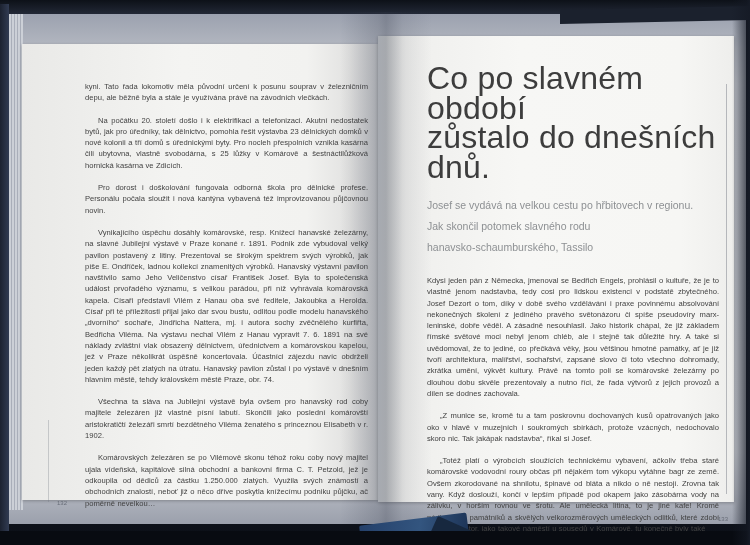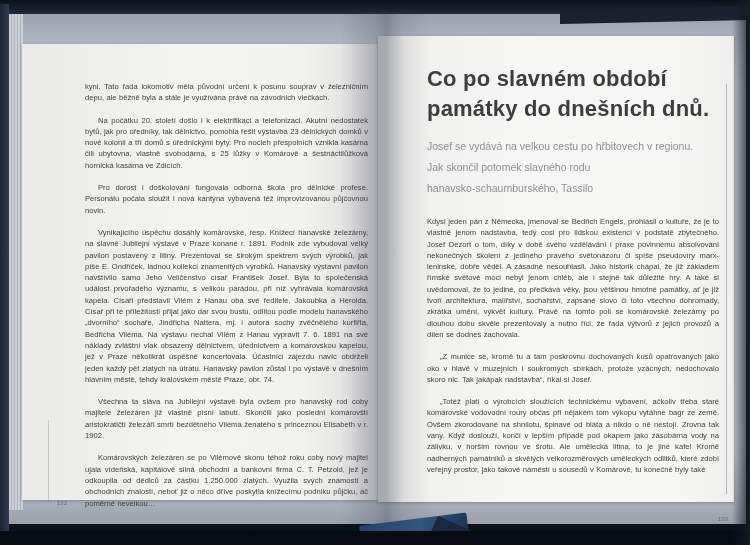--- a/index.html
+++ b/index.html
@@ -41,21 +41,21 @@
     background:linear-gradient(105deg,#24406a,#33557f 55%,#1d3457); transform:rotate(-7deg); border-radius:2px; }
   .ribbon-fold { position:absolute; left:432px; top:524px; width:44px; height:20px;
     background:#17283f; transform:rotate(24deg); border-radius:2px; }
 
   
   .text-left { position:absolute; left:63px; top:37px; width:283px; }
   .text-right { position:absolute; left:49px; top:28px; width:292px; }
   .body-p { font-size:7.6px; line-height:11.3px; color:#424242; text-align:justify; margin:0 0 11px 0;
     word-spacing:.3px; }
   .indent { text-indent:13px; }
-  .title { font-size:22px; line-height:29.5px; color:#3d3d3d; letter-spacing:.2px; margin:0 0 13px 0; font-weight:700; }
+  .title { font-size:32px; line-height:29.5px; color:#3d3d3d; letter-spacing:.2px; margin:0 0 13px 0; font-weight:400; }
   .subtitle { font-size:10.5px; line-height:21px; color:#8d9093; margin:0 0 17px 0; }
   .page-num { position:absolute; font-size:6px; color:#686d78; }
   .page-num.left-num { left:57px; top:500px; }
   .page-num.right-num { left:718px; top:516px; }
   .inner-edge-line { position:absolute; right:7px; top:48px; bottom:8px; width:1px;
     background:rgba(110,115,126,.45); }
   .left-under-line { position:absolute; left:48px; top:420px; width:1px; height:82px;
     background:rgba(110,115,126,.30); }
 </style>
 </head>
@@ -77,21 +77,21 @@
       <p class="body-p indent">Vynikajícího úspěchu dosáhly komárovské, resp. Knížecí hanavské železárny, na slavné Jubilejní výstavě v Praze konané r. 1891. Podnik zde vybudoval velký pavilon postavený z litiny. Prezentoval se širokým spektrem svých výrobků, jak píše E. Ondříček, ladnou kollekcí znamenitých výrobků. Hanavský výstavní pavilon navštívilo samo Jeho Veličenstvo císař František Josef. Byla to společenská událost prvořadého významu, s velikou parádou, při níž vyhrávala komárovská kapela. Císaři představil Vilém z Hanau oba své ředitele, Jakoubka a Herolda. Císař při té příležitosti přijal jako dar svou bustu, odlitou podle modelu hanavského „dvorního“ sochaře, Jindřicha Nattera, mj. i autora sochy zvěčnělého kurfiřta, Bedřicha Viléma. Na výstavu nechal Vilém z Hanau vypravit 7. 6. 1891 na své náklady zvláštní vlak obsazený dělnictvem, úřednictvem a komárovskou kapelou, jež v Praze několikrát úspěšně koncertovala. Účastníci zájezdu navíc obdrželi jeden každý pět zlatých na útratu. Hanavský pavilon zůstal i po výstavě v dnešním hlavním městě, tehdy královském městě Praze, obr. 74.</p>
       <p class="body-p indent">Všechna ta sláva na Jubilejní výstavě byla ovšem pro hanavský rod coby majitele železáren již vlastně písní labutí. Skončili jako poslední komárovští aristokratičtí železáři smrtí bezdětného Viléma ženatého s princeznou Elisabeth v r. 1902.</p>
       <p class="body-p indent">Komárovských železáren se po Vilémově skonu téhož roku coby nový majitel ujala vídeňská, kapitálově silná obchodní a bankovní firma C. T. Petzold, jež je odkoupila od dědiců za částku 1.250.000 zlatých. Využila svých známostí a obchodních znalostí, neboť již o něco dříve poskytla knížecímu podniku půjčku, ač poměrně nevelkou…</p>
     </div>
   </div>
 
   <div class="page right">
     <div class="text-right">
       <h1 class="title">
         <span style="display:block">Co po slavném období</span>
-        <span style="display:block">památky do dnešních dnů.</span>
+        <span style="display:block">zůstalo do dnešních dnů.</span>
       </h1>
       <div class="subtitle">
         <span style="display:block">Josef se vydává na velkou cestu po hřbitovech v regionu.</span>
         <span style="display:block">Jak skončil potomek slavného rodu</span>
         <span style="display:block">hanavsko-schaumburského, Tassilo</span>
       </div>
       <p class="body-p" style="margin-top:16px">Kdysi jeden pán z Německa, jmenoval se Bedřich Engels, prohlásil o kultuře, že je to vlastně jenom nadstavba, tedy cosi pro lidskou existenci v podstatě zbytečného. Josef Dezort o tom, díky v době svého vzdělávání i praxe povinnému absolvování nekonečných školení z jediného pravého světonázoru či spíše pseudovíry marx-leninské, dobře věděl. A zásadně nesouhlasil. Jako historik chápal, že již základem římské světové moci nebyl jenom chléb, ale i stejně tak důležité hry. A také si uvědomoval, že to jediné, co přečkává věky, jsou většinou hmotné památky, ať je již tvoří architektura, malířství, sochařství, zapsané slovo či toto všechno dohromady, zkrátka umění, výkvět kultury. Právě na tomto poli se komárovské železárny po dlouhou dobu skvěle prezentovaly a nutno říci, že řada výtvorů z jejich provozů a dílen se dodnes zachovala.</p>
       <p class="body-p indent">„Z munice se, kromě tu a tam poskrovnu dochovaných kusů opatrovaných jako oko v hlavě v muzejních i soukromých sbírkách, protože vzácných, nedochovalo skoro nic. Tak jakápak nadstavba“, říkal si Josef.</p>
       <p class="body-p indent">„Totéž platí o výrobcích sloužících technickému vybavení, ačkoliv třeba staré komárovské vodovodní roury občas při nějakém tom výkopu vytáhne bagr ze země. Ovšem zkorodované na shnilotu, špinavé od bláta a nikdo o ně nestojí. Zrovna tak vany. Když doslouží, končí v lepším případě pod okapem jako zásobárna vody na zálivku, v horším rovnou ve šrotu. Ale umělecká litina, to je jiné kafe! Kromě nádherných památníků a skvělých velkorozměrových uměleckých odlitků, které zdobí veřejný prostor, jako takové náměstí u sousedů v Komárově, tu konečně byly také</p>
     </div>

